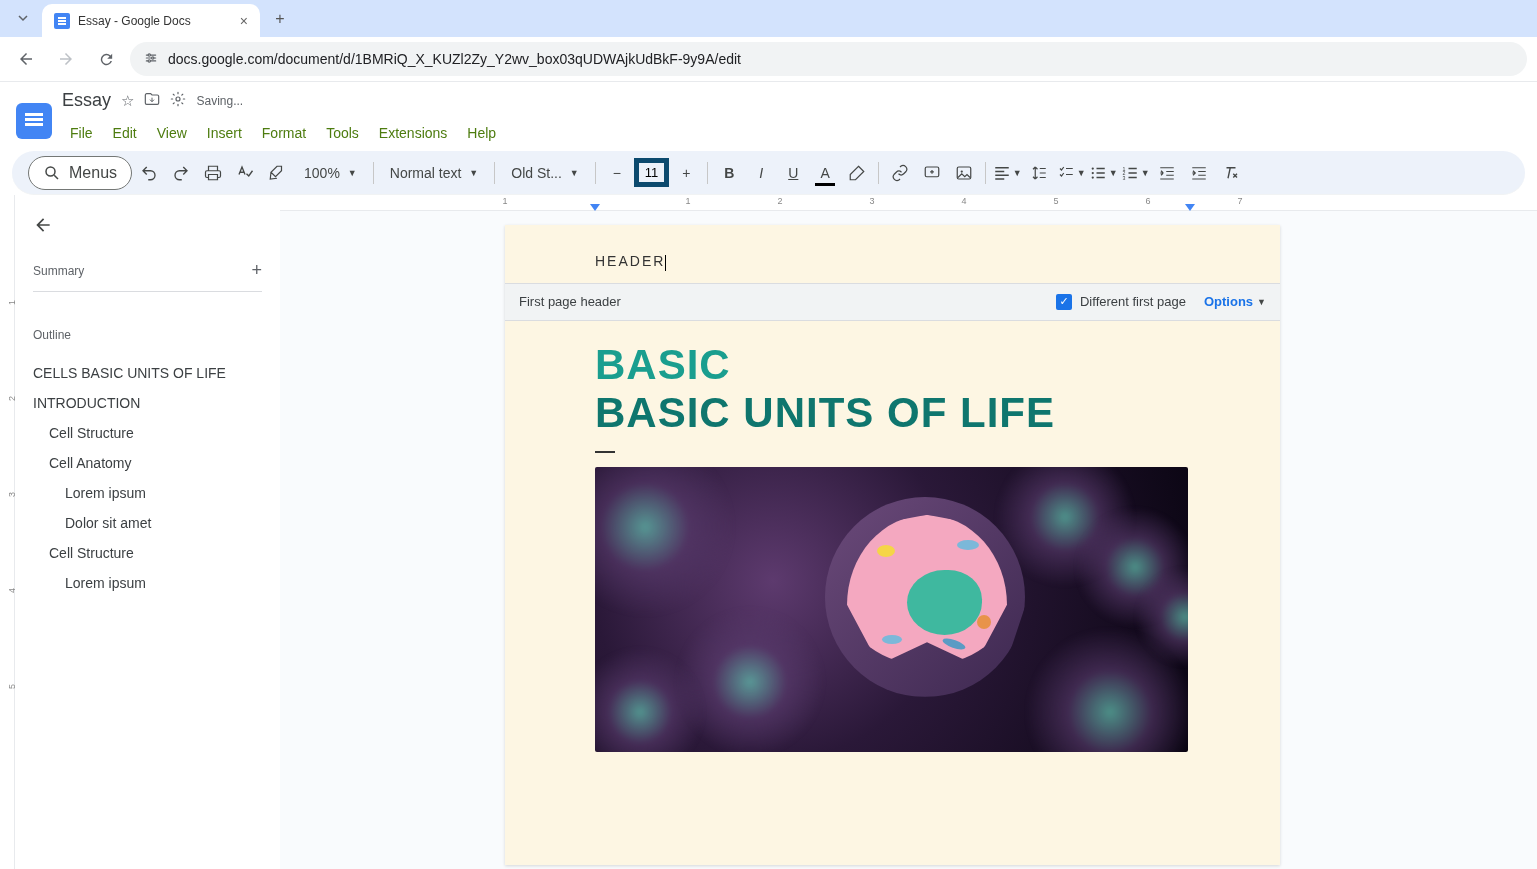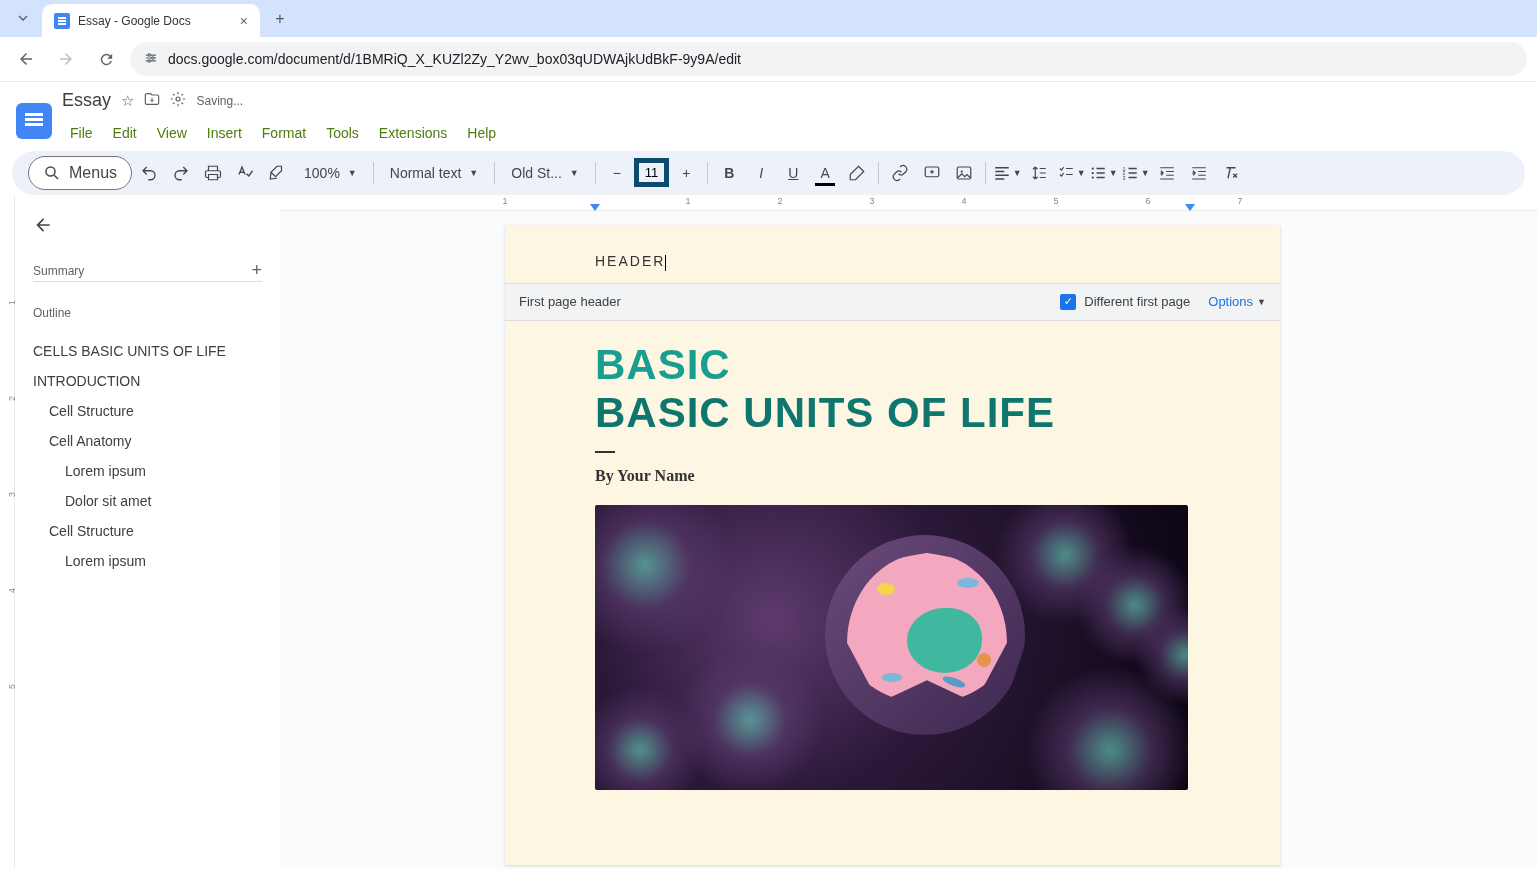--- a/index.html
+++ b/index.html
@@ -33,41 +33,41 @@
 .tb-sep{width:1px;height:22px;background:#c7c7c7;margin:0 4px}
 .tb-select{display:flex;align-items:center;gap:8px;padding:0 10px;font-size:14px;color:#444746;cursor:pointer;height:30px;border-radius:4px}
 .menus-btn{background:#fff;border:1px solid #747775;border-radius:18px;padding:0 14px;height:34px;display:flex;align-items:center;gap:8px;font-size:16px;color:#444746;cursor:pointer}
 .font-size-box{border:5px solid #0c4a6e;border-radius:0;padding:2px 6px;font-size:13px;min-width:30px;text-align:center}
 .dropdown-caret{font-size:9px;color:#444746}
 .workspace{flex:1;display:flex;overflow:hidden;background:#fff;position:relative}
 .ruler-v{width:15px;background:#fff;border-right:1px solid #e8eaed;position:relative;font-size:8px;color:#888}
 .ruler-v-num{position:absolute;right:2px;transform:rotate(-90deg);transform-origin:right center;font-size:9px}
 .outline-panel{width:265px;padding:20px 18px;background:#fff}
 .outline-back{font-size:20px;color:#444;cursor:pointer;margin-bottom:20px}
-.summary-row{display:flex;justify-content:space-between;align-items:center;font-size:12px;color:#5f6368;border-bottom:1px solid #dadce0;margin-bottom:24px}
+.summary-row{display:flex;justify-content:space-between;align-items:center;font-size:12px;color:#5f6368;padding-bottom:10px;border-bottom:1px solid #dadce0;margin-bottom:36px}
 .summary-add{font-size:18px;color:#5f6368;cursor:pointer}
 .outline-title{font-size:12px;color:#5f6368;margin-bottom:16px}
 .outline-item{font-size:14px;color:#3c4043;padding:7px 0;cursor:pointer}
 .outline-item.h1{font-weight:500}
 .outline-item.h2{padding-left:16px}
 .outline-item.h3{padding-left:32px}
 .canvas-area{flex:1;background:#f9fbfd;overflow:auto;position:relative}
 .ruler-h{height:16px;background:#fff;border-bottom:1px solid #e8eaed;position:relative;margin-left:0}
 .ruler-h-num{position:absolute;top:1px;font-size:9px;color:#888;transform:translateX(-50%)}
 .ruler-marker{position:absolute;top:9px;width:0;height:0;border-left:5px solid transparent;border-right:5px solid transparent;border-top:7px solid #4285f4}
 .page{width:775px;background:#fdf6e3;margin:14px auto 0 auto;box-shadow:0 1px 3px rgba(0,0,0,.15);position:relative;min-height:640px;margin-left:225px}
 .page-header{padding:28px 90px 12px 90px;font-family:Georgia,serif;font-size:14px;letter-spacing:2px;color:#333}
 .header-cursor{display:inline-block;width:1px;height:16px;background:#000;vertical-align:middle;animation:blink 1s infinite}
 @keyframes blink{50%{opacity:0}}
 .header-controls{background:#f1f3f4;border-top:1px solid #dadce0;border-bottom:1px solid #dadce0;padding:10px 14px;display:flex;align-items:center;justify-content:space-between;font-size:13px}
 .header-ctrl-left{color:#3c4043;font-weight:500}
 .header-ctrl-right{display:flex;align-items:center;gap:18px}
 .checkbox-wrap{display:flex;align-items:center;gap:8px;color:#3c4043}
 .checkbox{width:16px;height:16px;background:#1a73e8;border-radius:2px;display:flex;align-items:center;justify-content:center;color:#fff;font-size:11px}
-.options-link{color:#1a73e8;cursor:pointer;display:flex;align-items:center;gap:4px;font-weight:400}
+.options-link{color:#1a73e8;cursor:pointer;display:flex;align-items:center;gap:4px;font-weight:700}
 .page-body{padding:20px 90px}
 .doc-h1{font-family:Georgia,'Times New Roman',serif;font-size:42px;font-weight:bold;letter-spacing:1px}
 .doc-h1 .green{color:#1a9e8f}
 .doc-h1 .black{color:#0f766e}
 .doc-divider{width:20px;height:2px;background:#333;margin:14px 0}
 .doc-byline{font-family:Georgia,serif;font-size:16px;font-weight:bold;color:#333;margin-bottom:20px}
 .doc-image{width:593px;height:285px;background:radial-gradient(circle at 30% 40%,#5d3a6e 0%,#2a1838 40%,#0a0512 100%);position:relative;overflow:hidden;border-radius:2px}
 .cell-blur{position:absolute;border-radius:50%;background:radial-gradient(circle,rgba(100,200,180,.7) 0%,rgba(90,60,110,.6) 35%,rgba(40,20,60,0) 70%);filter:blur(2px)}
 .cell-main{position:absolute;left:230px;top:30px;width:200px;height:200px}
 .cell-outer{position:absolute;width:200px;height:200px;background:linear-gradient(135deg,#6b4a7a 0%,#3d2850 100%);border-radius:50%;clip-path:polygon(0 0,100% 0,100% 55%,85% 100%,0 100%)}
@@ -359,21 +359,20 @@
               <span class="dropdown-caret">▼</span>
             </span>
           </div>
         </div>
         <div class="page-body">
           <div class="doc-h1">
             <span class="green">BASIC</span><br>
             <span class="black">BASIC UNITS OF LIFE</span>
           </div>
           <div class="doc-divider"></div>
-          <div class="doc-byline">By Your Name</div>
           <div class="doc-image">
             <div class="cell-blur" style="left:-40px;top:-30px;width:180px;height:180px"></div>
             <div class="cell-blur" style="left:80px;top:140px;width:150px;height:150px"></div>
             <div class="cell-blur" style="left:400px;top:-20px;width:140px;height:140px"></div>
             <div class="cell-blur" style="left:480px;top:40px;width:120px;height:120px"></div>
             <div class="cell-blur" style="left:430px;top:160px;width:170px;height:170px"></div>
             <div class="cell-blur" style="left:540px;top:100px;width:100px;height:100px"></div>
             <div class="cell-blur" style="left:-20px;top:180px;width:130px;height:130px"></div>
             <div class="cell-main">
               <div class="cell-outer"></div>

